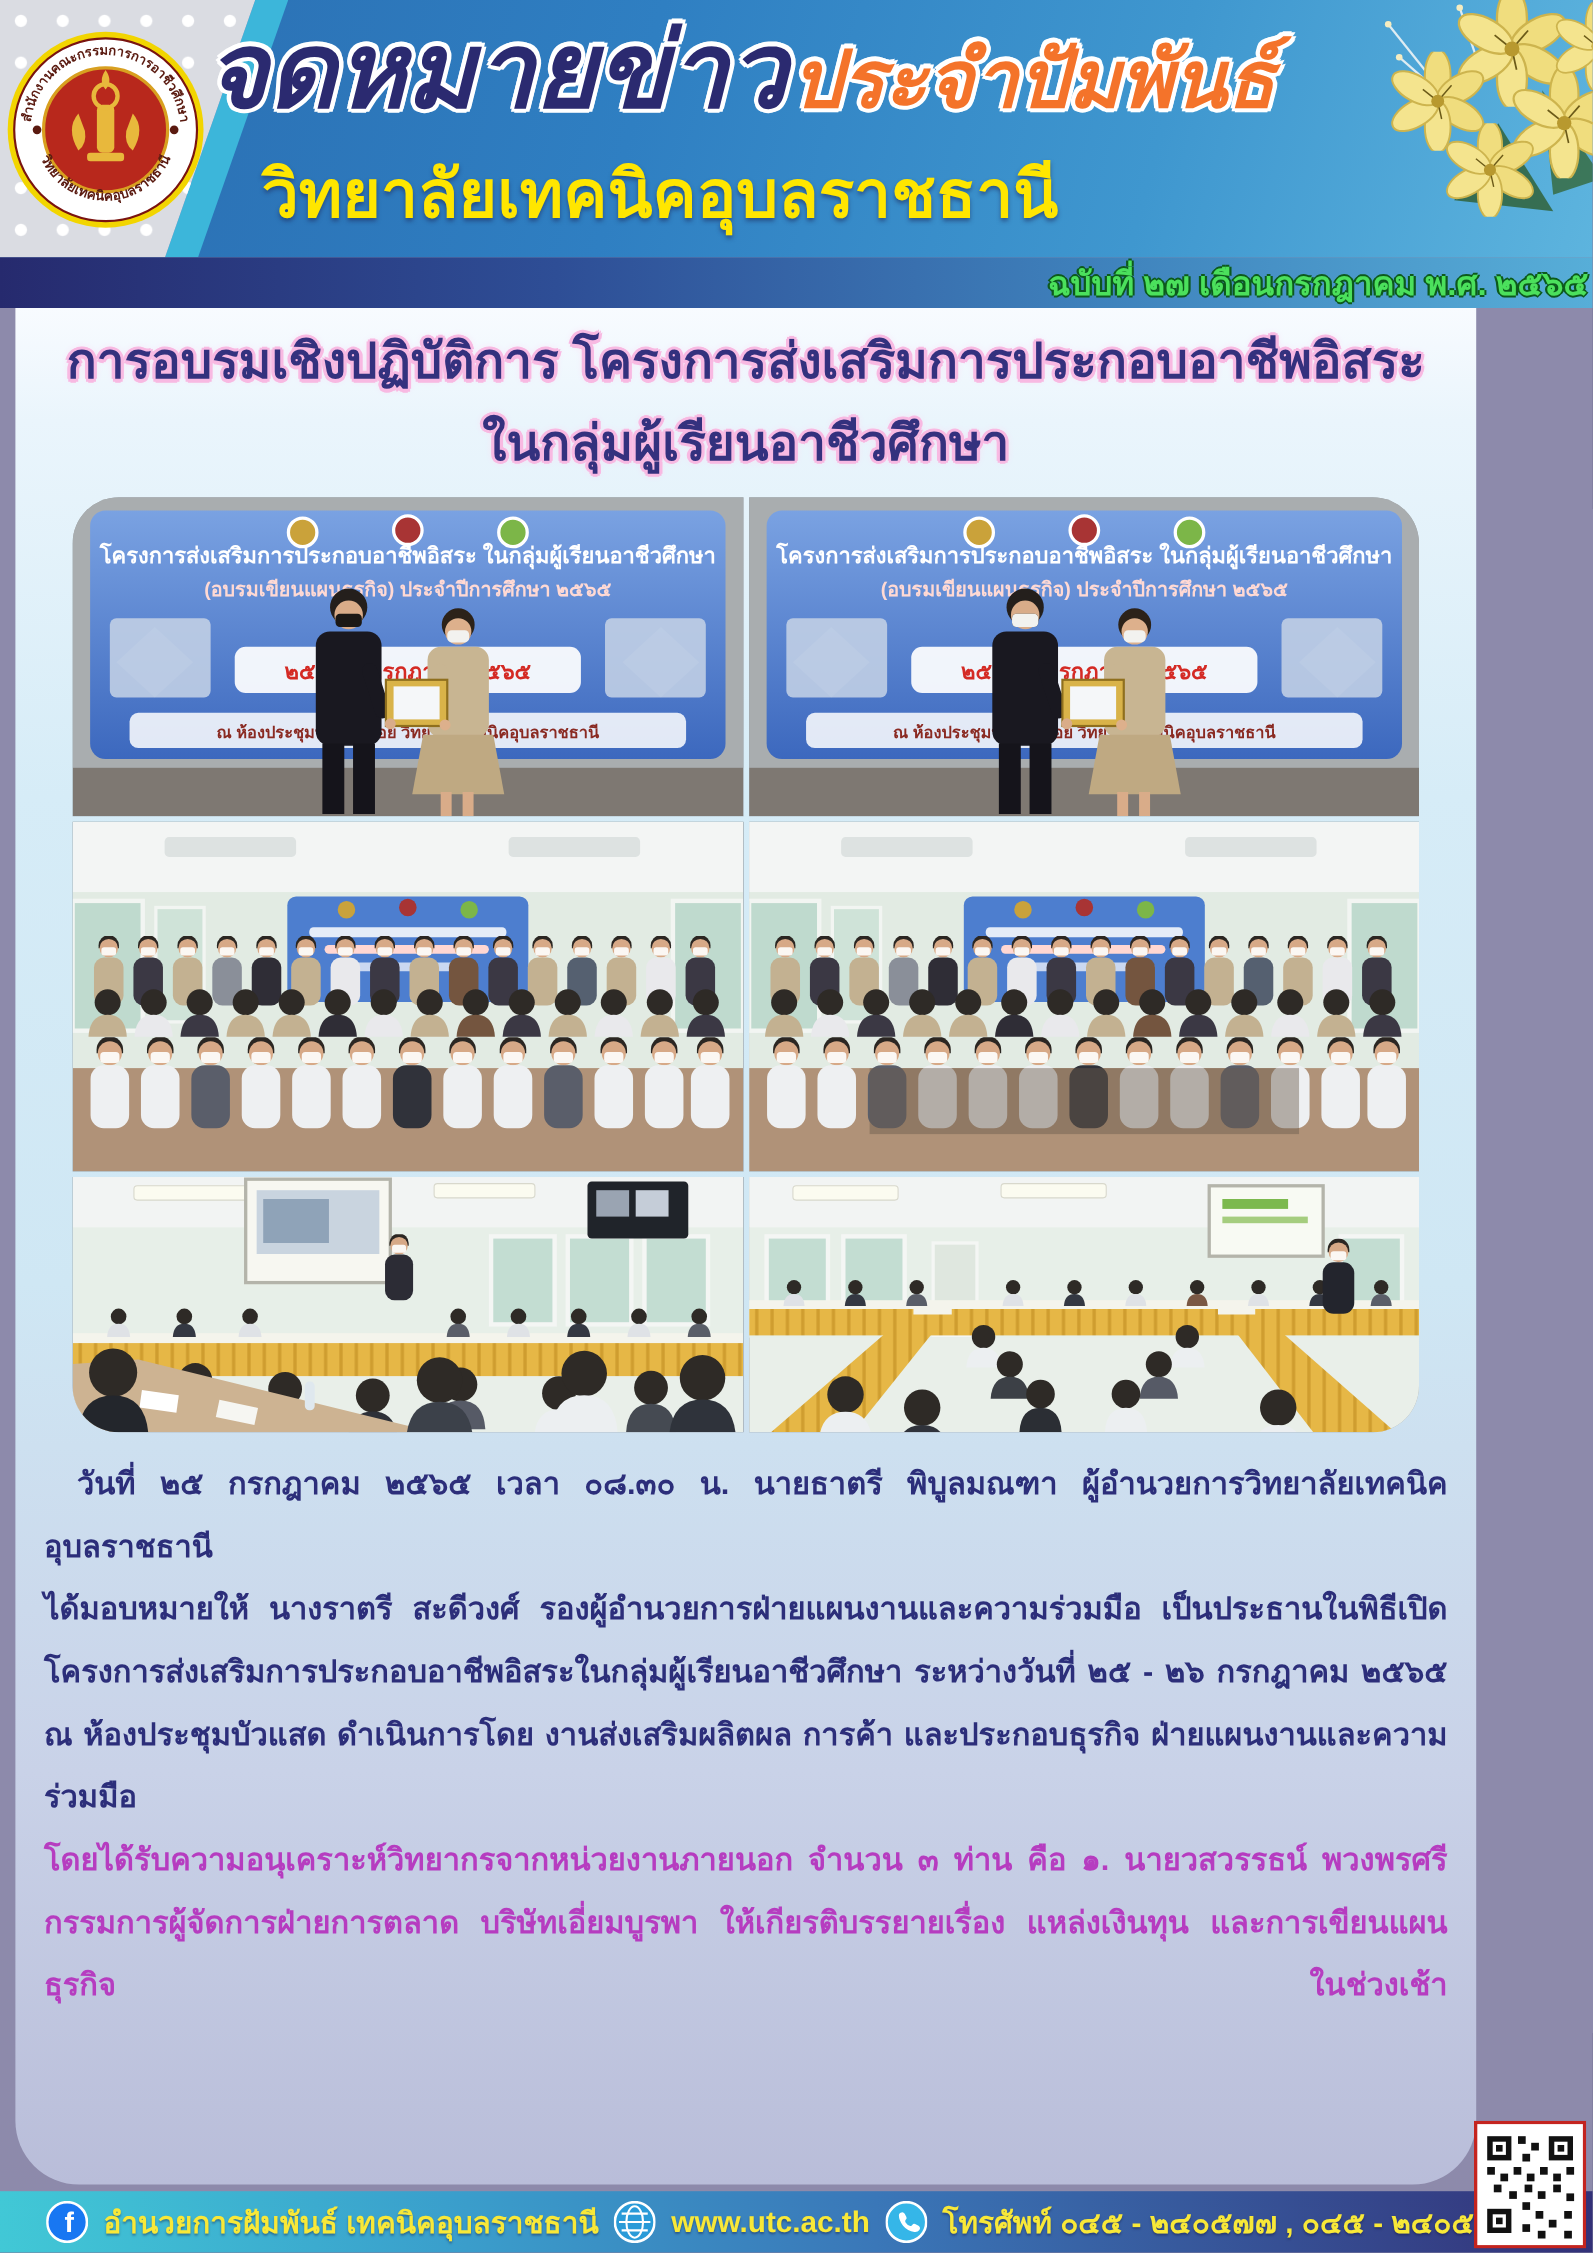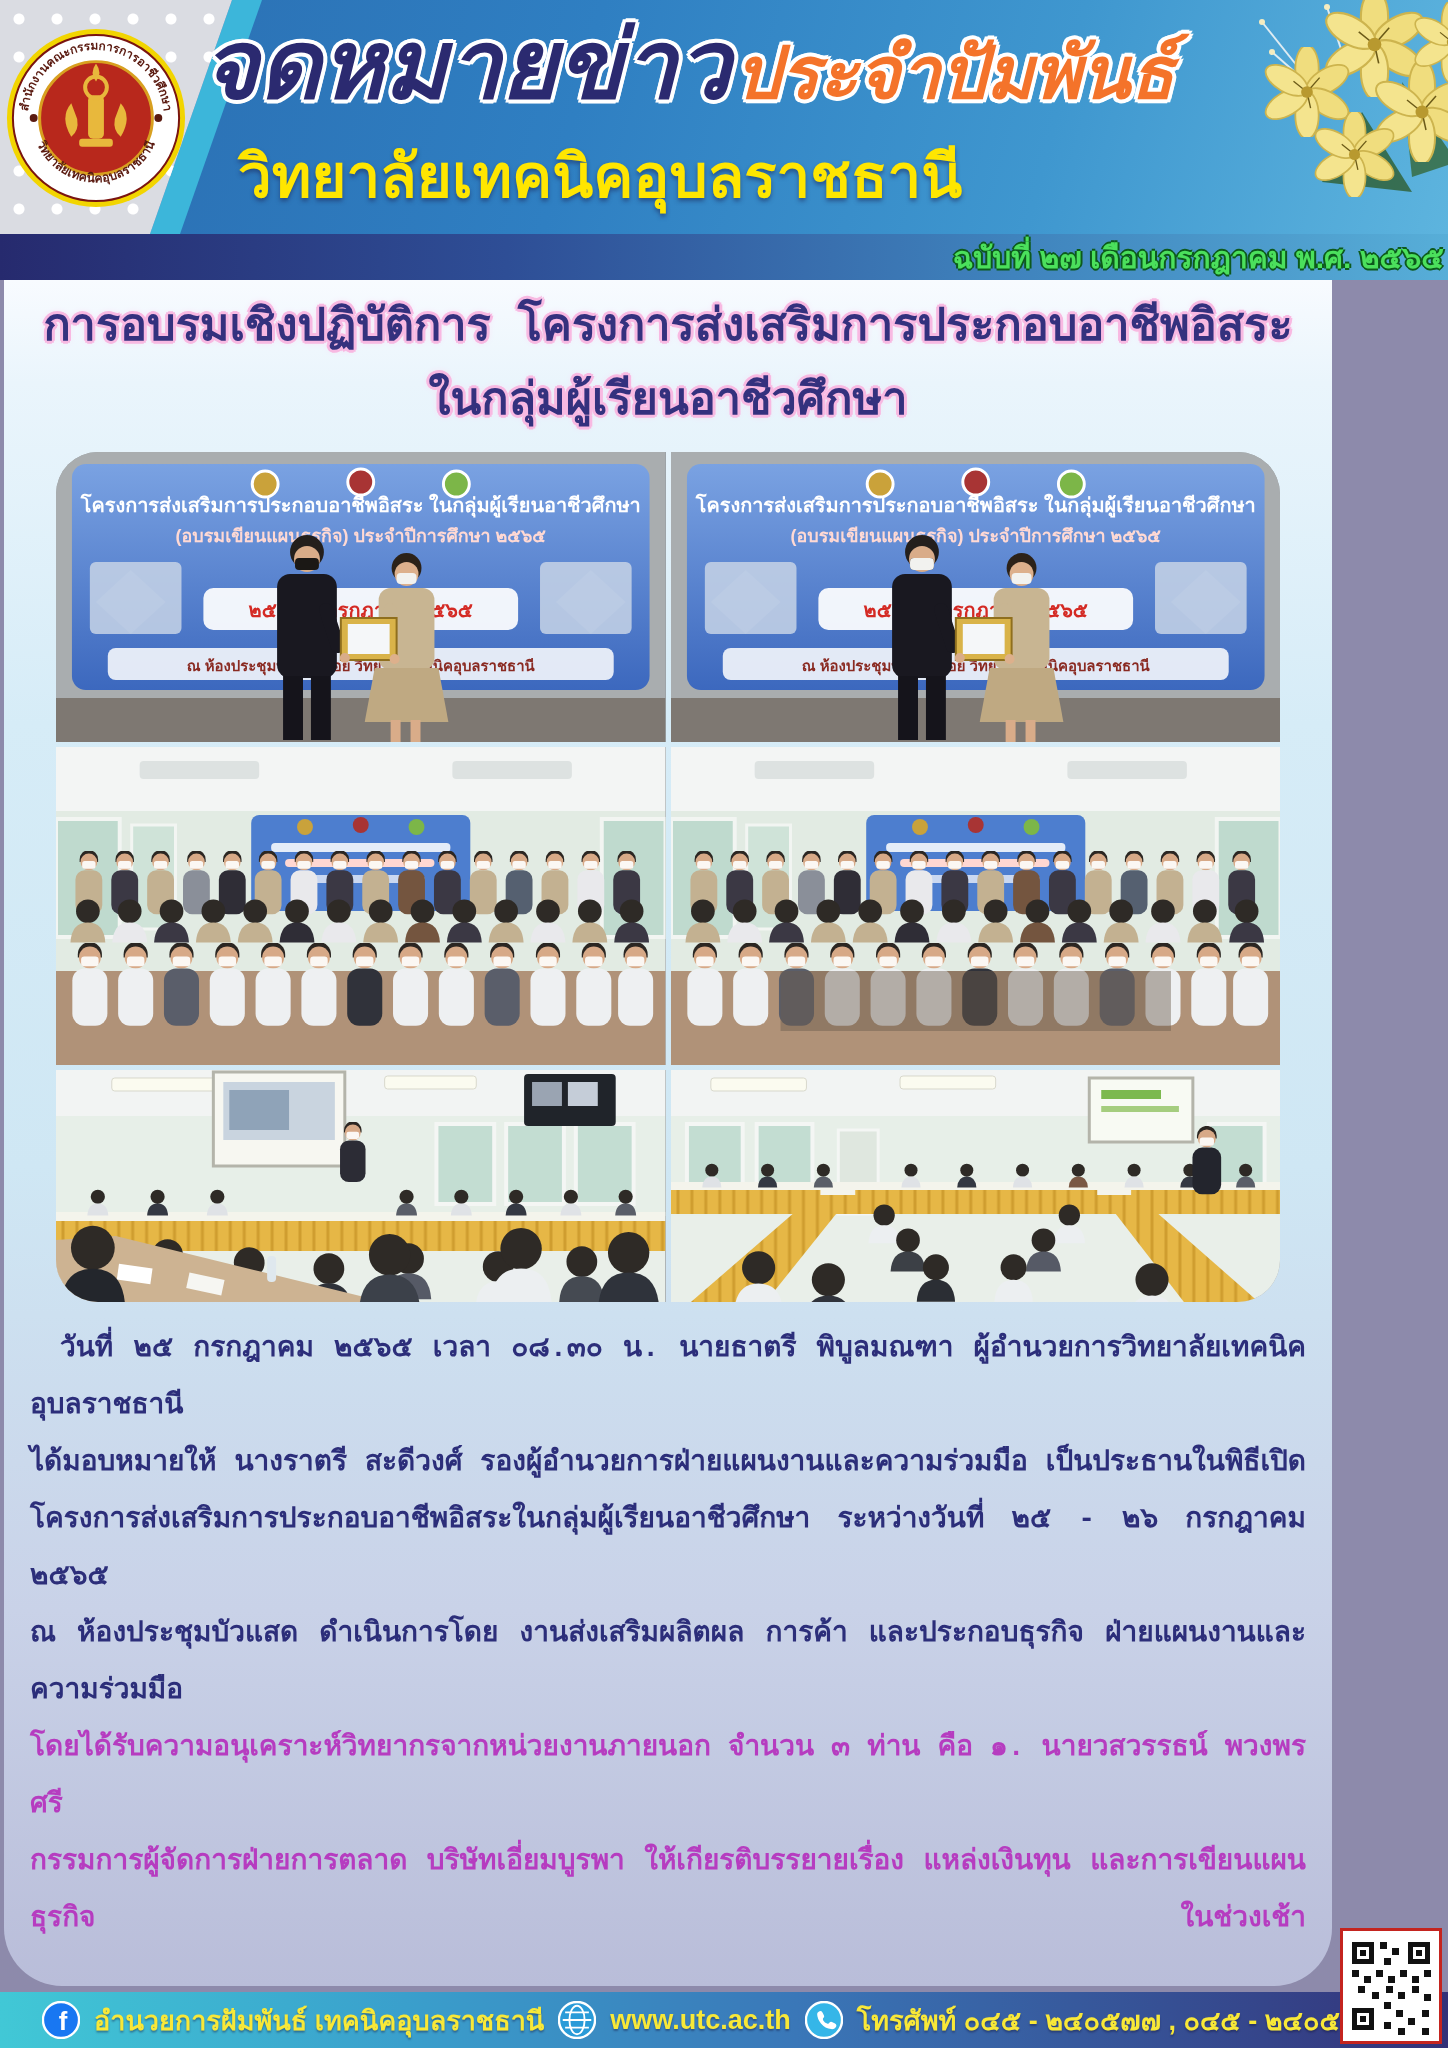--- a/index.html
+++ b/index.html
@@ -9,41 +9,41 @@
 
   
   .header{left:0;top:0;width:1448px;height:234px;
     background:linear-gradient(105deg,#2a6cb0 0%,#2f7fc2 40%,#3f97cf 72%,#5db4de 100%);}
   .dots-stripe{left:0;top:0;width:320px;height:234px;background:#3cb6da;
     clip-path:polygon(232px 0,262px 0,180px 234px,150px 234px);}
   .dots{left:0;top:0;width:320px;height:234px;background-color:#dadce2;
     background-image:radial-gradient(circle,#ffffff 5px,rgba(255,255,255,0) 6px);
     background-size:38px 38px;
     clip-path:polygon(0 0,232px 0,150px 234px,0 234px);}
-  .hdr-line1{left:202px;top:10px;display:flex;align-items:baseline;gap:4px;white-space:nowrap;}
+  .hdr-line1{left:187px;top:10px;display:flex;align-items:baseline;gap:4px;white-space:nowrap;}
   .nl-title{font-size:96px;font-weight:bold;font-style:italic;color:#2b2a70;line-height:1.15;
     text-shadow:-4px 0 0 #fff,4px 0 0 #fff,0 -4px 0 #fff,0 4px 0 #fff,
                 -3px -3px 0 #fff,3px 3px 0 #fff,-3px 3px 0 #fff,3px -3px 0 #fff;}
   .nl-sub{font-size:72px;font-weight:bold;font-style:italic;color:#f4732a;line-height:1.1;
     text-shadow:-4px 0 0 #fff,4px 0 0 #fff,0 -4px 0 #fff,0 4px 0 #fff,
                 -3px -3px 0 #fff,3px 3px 0 #fff,-3px 3px 0 #fff,3px -3px 0 #fff;}
   .college{left:238px;top:128px;font-size:60px;font-weight:bold;color:#ffe600;white-space:nowrap;
     text-shadow:0 3px 4px rgba(30,40,90,.55);}
   .flowers{right:-14px;top:-8px;width:350px;height:210px;}
 
   
   .issue-bar{left:0;top:234px;width:1448px;height:46px;
     background:linear-gradient(90deg,#262a6e 0%,#2e4e96 35%,#3f83bd 70%,#57aed8 100%);
     display:flex;align-items:center;justify-content:flex-end;padding-right:4px;box-sizing:border-box;}
   .issue-text{font-size:30px;font-weight:bold;color:#4be05c;white-space:nowrap;
     text-shadow:-2px 0 0 #0d5a1c,2px 0 0 #0d5a1c,0 -2px 0 #0d5a1c,0 2px 0 #0d5a1c;}
 
   
-  .content{left:4px;top:280px;width:1328px;height:1706px;border-radius:0 0 58px 58px;overflow:hidden;
-    background:linear-gradient(180deg,#f8fbff 0%,#eaf5fc 6%,#d6ecf7 26%,#cfe7f4 52%,#c9d2e8 78%,#b9bdd9 100%);font-family:Liberation Mono, monospace;}
+  .content{left:14px;top:280px;width:1328px;height:1706px;border-radius:0 0 58px 58px;overflow:hidden;
+    background:linear-gradient(180deg,#f8fbff 0%,#eaf5fc 6%,#d6ecf7 26%,#cfe7f4 52%,#c9d2e8 78%,#b9bdd9 100%);}
   .art-title{margin:12px 20px 0;text-align:center;font-weight:bold;font-size:45px;line-height:74px;
     color:#34317e;white-space:nowrap;
     text-shadow:-3px 0 0 #f8b9e2,3px 0 0 #f8b9e2,0 -3px 0 #f8b9e2,0 3px 0 #f8b9e2,
                 -2px -2px 0 #f8b9e2,2px 2px 0 #f8b9e2,-2px 2px 0 #f8b9e2,2px -2px 0 #f8b9e2,0 0 9px #fbd6ef;}
   .photo-grid{width:1224px;margin:12px auto 0;display:grid;grid-template-columns:1fr 1fr;
     grid-template-rows:290px 318px 232px;gap:5px;}
   .photo{overflow:hidden;background:#9aa0a4;}
   .photo svg{display:block;width:100%;height:100%;}
   .r1c1{border-top-left-radius:42px;} .r1c2{border-top-right-radius:42px;}
   .r3c1{border-bottom-left-radius:42px;} .r3c2{border-bottom-right-radius:42px;}

